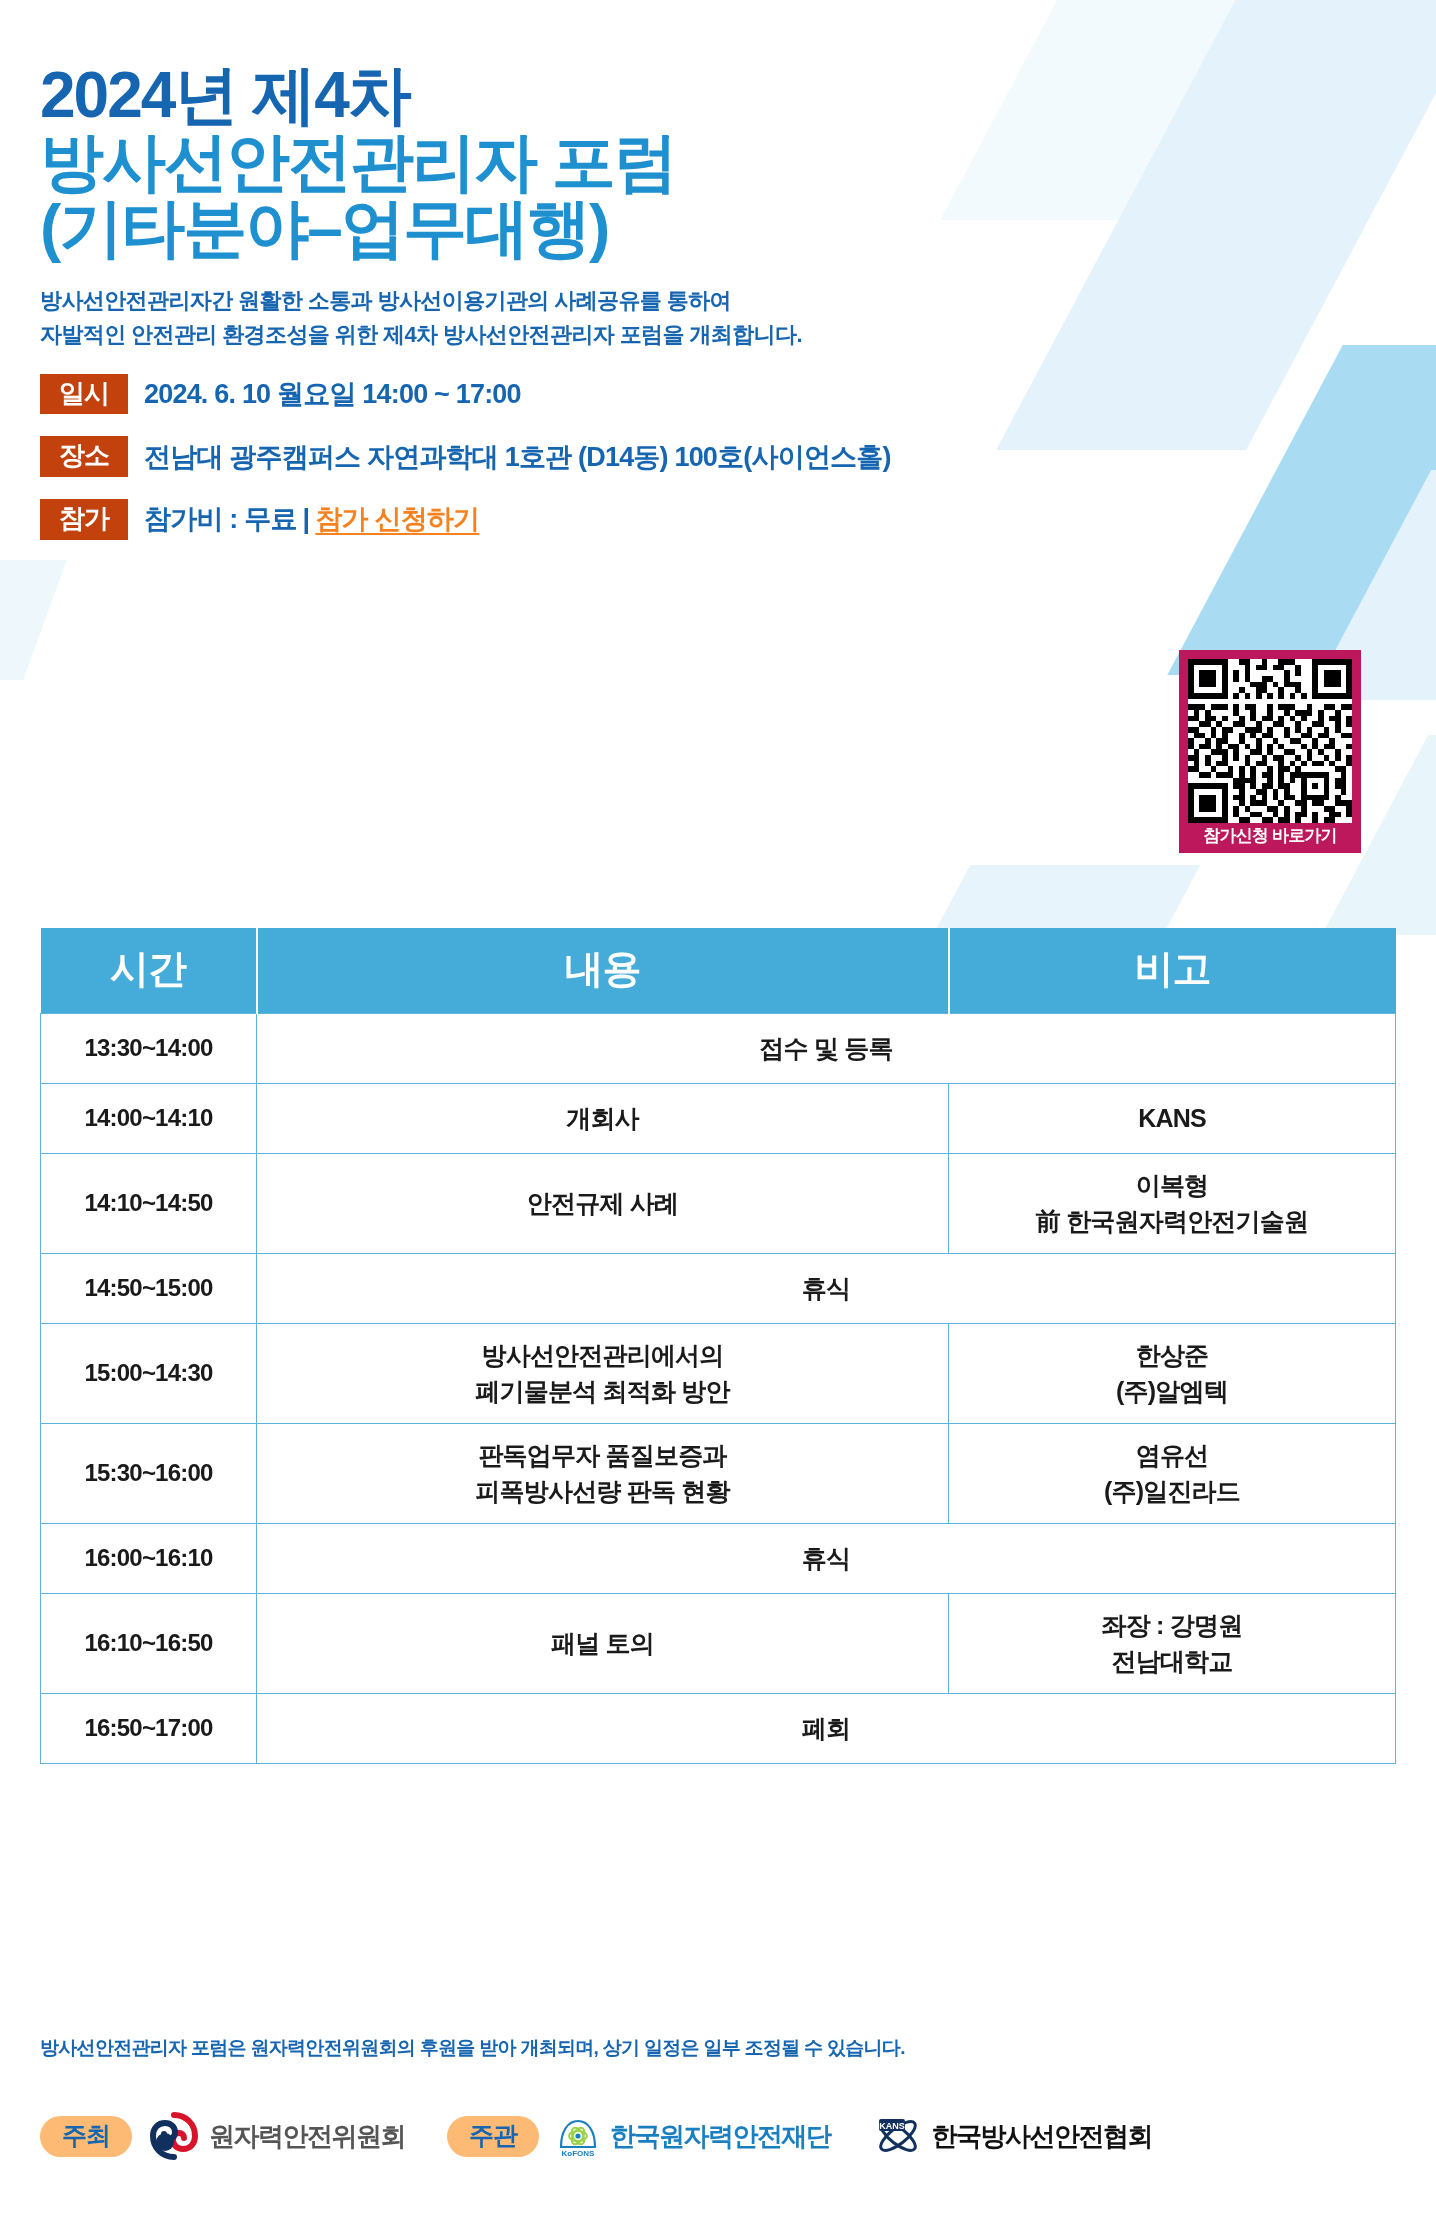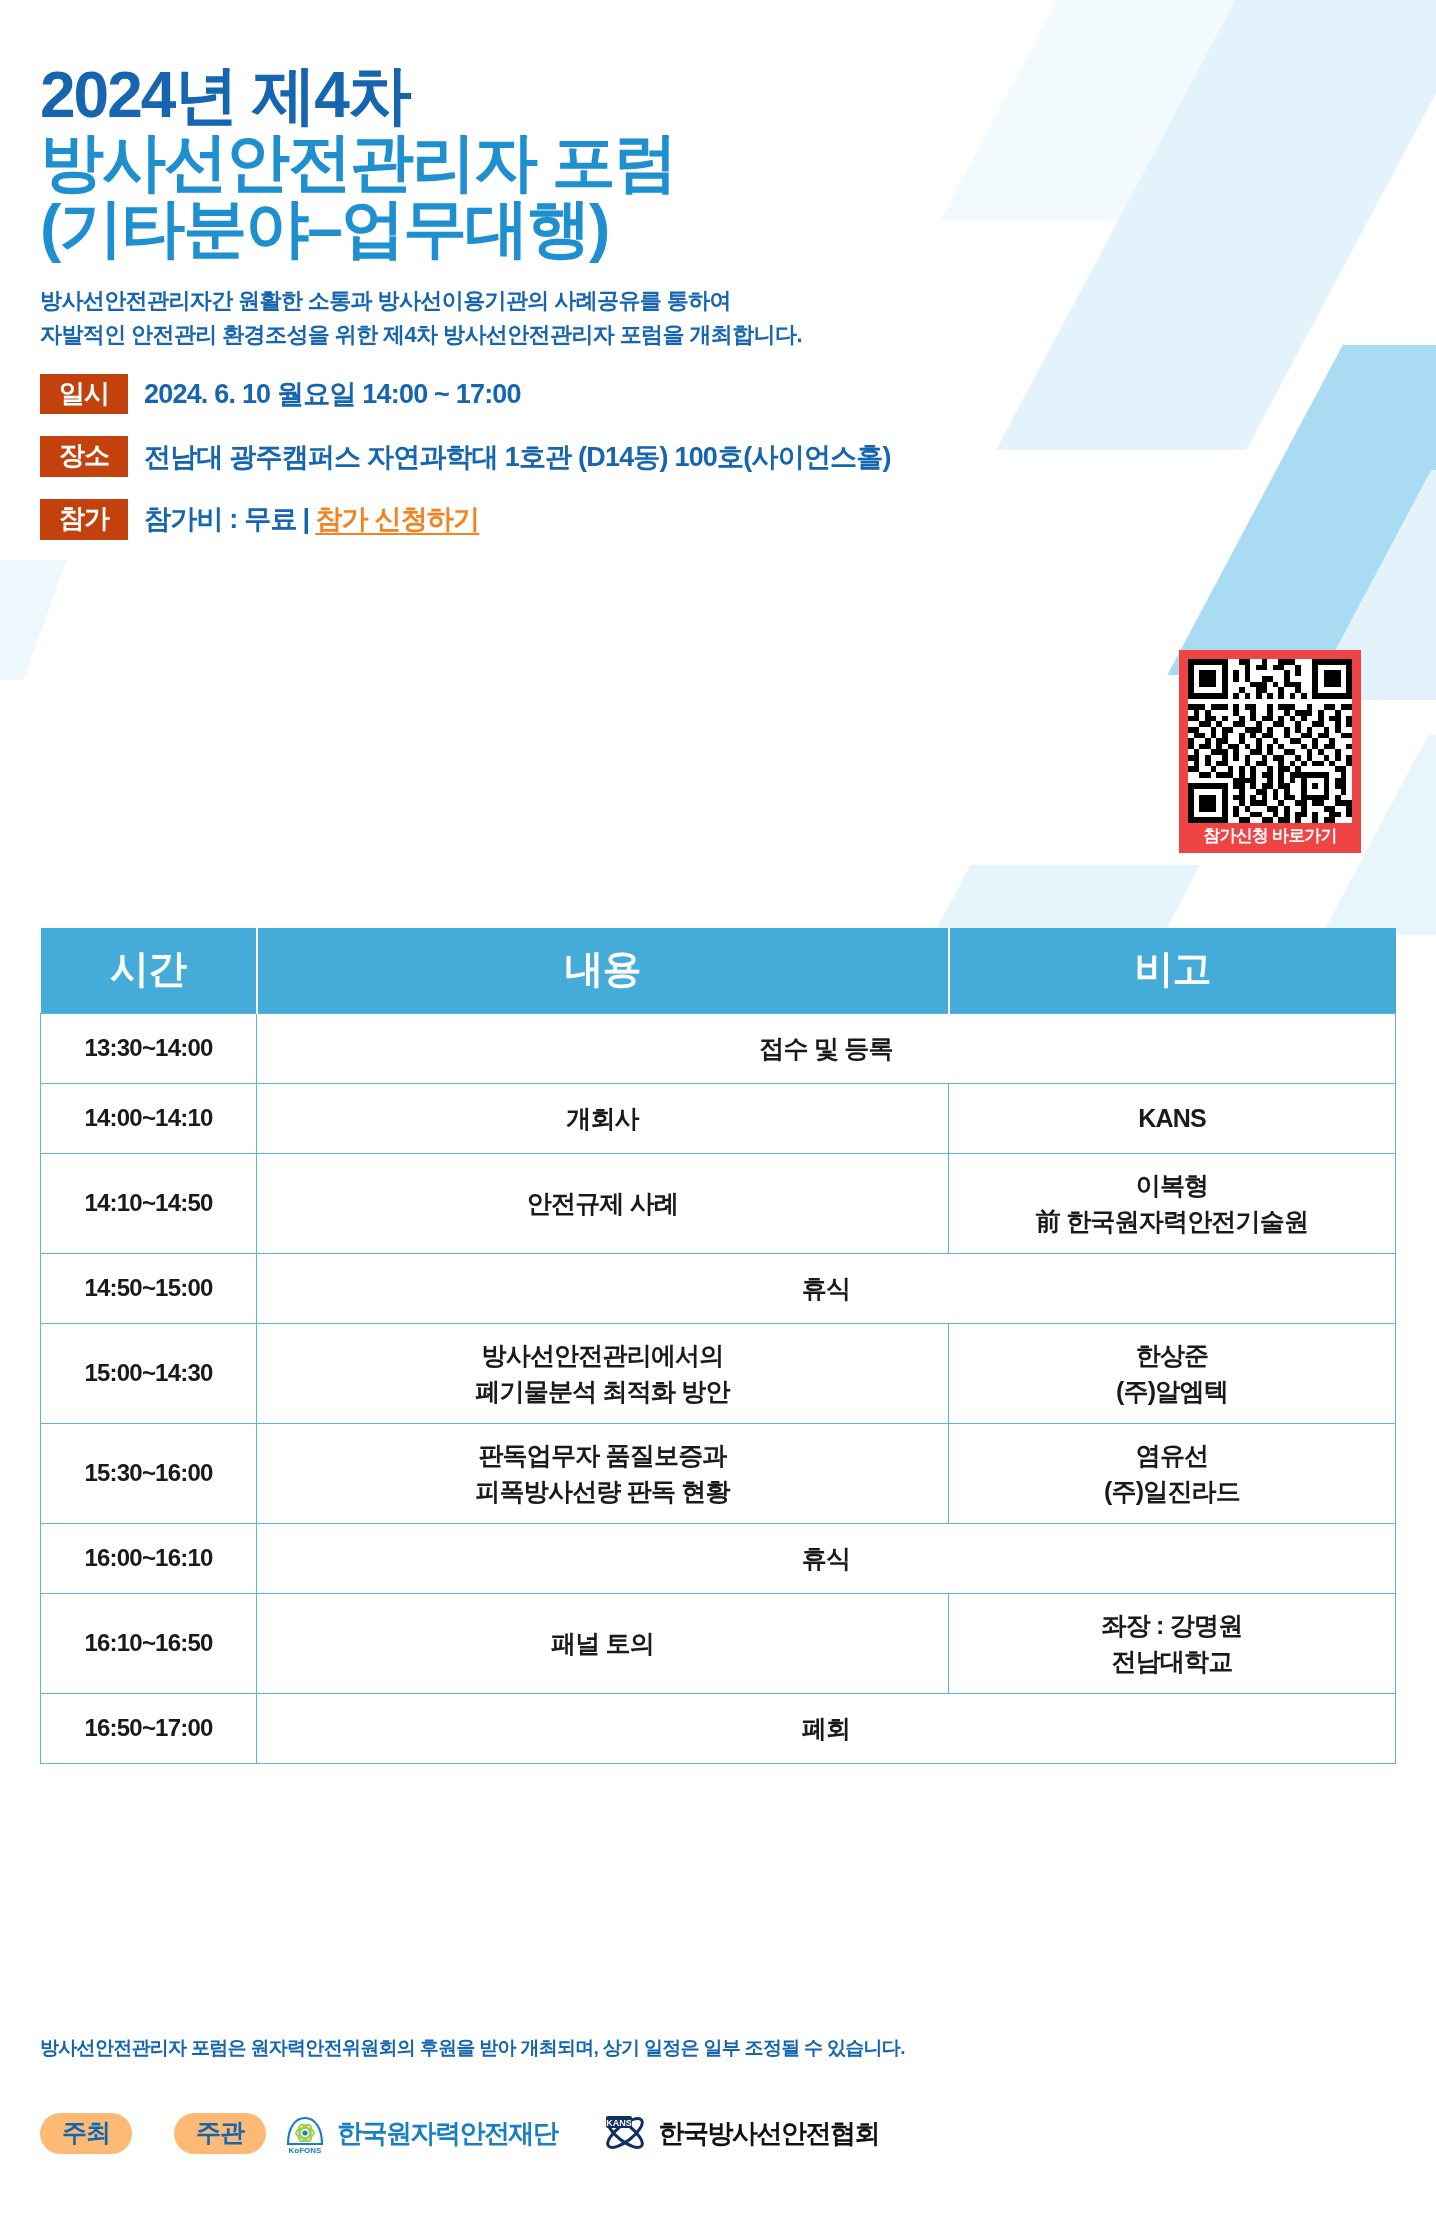--- a/index.html
+++ b/index.html
@@ -124,21 +124,21 @@
     color: #f5821f;
     text-decoration: underline;
     text-underline-offset: 5px;
   }
 
   
   .qr-panel {
     position: absolute;
     top: 650px; left: 1179px;
     width: 182px;
-    background: #ef4444;
+    background: #be185d;
     padding: 9px 9px 4px 9px;
     box-sizing: border-box;
     text-align: center;
     z-index: 3;
   }
   .qr-code {
     width: 164px; height: 164px;
     background: #ffffff;
     display: block;
   }
@@ -582,20 +582,28 @@
         </tr>
       </tbody>
   </table>
 
   <div class="disclaimer">방사선안전관리자 포럼은 원자력안전위원회의 후원을 받아 개최되며, 상기 일정은 일부 조정될 수 있습니다.</div>
 
   <div class="footer">
 
     <div class="role-chip">주최</div>
 
+    <div class="org">
+      <svg class="mark" width="52" height="52" viewBox="0 0 52 52">
+        <path d="M26 5 C38 5 47 14 47 26 C47 34 42 39 35 39 C29 39 25 35 25 30 C25 26 27 23 31 23 C34 23 36 25 36 28" fill="none" stroke="#d7142a" stroke-width="6" stroke-linecap="round"></path>
+        <path d="M26 47 C14 47 5 38 5 26 C5 18 10 13 17 13 C23 13 27 17 27 22 C27 26 25 29 21 29 C18 29 16 27 16 24" fill="none" stroke="#12305e" stroke-width="6" stroke-linecap="round"></path>
+        <circle cx="17" cy="32" r="9" fill="#12305e"></circle>
+      </svg>
+      <span class="org-name gray">원자력안전위원회</span>
+    </div>
 
     <div class="spacer-sm"></div>
 
     <div class="role-chip">주관</div>
 
     <div class="org">
       <svg class="mark" width="46" height="46" viewBox="0 0 46 46">
         <path d="M6 34 C6 18 13 8 23 8 C33 8 40 18 40 34 Z" fill="none" stroke="#1a7fc1" stroke-width="2.2"></path>
         <ellipse cx="23" cy="23" rx="9" ry="5" fill="none" stroke="#9bd24a" stroke-width="2"></ellipse>
         <ellipse cx="23" cy="23" rx="9" ry="5" fill="none" stroke="#9bd24a" stroke-width="2" transform="rotate(60 23 23)"></ellipse>

